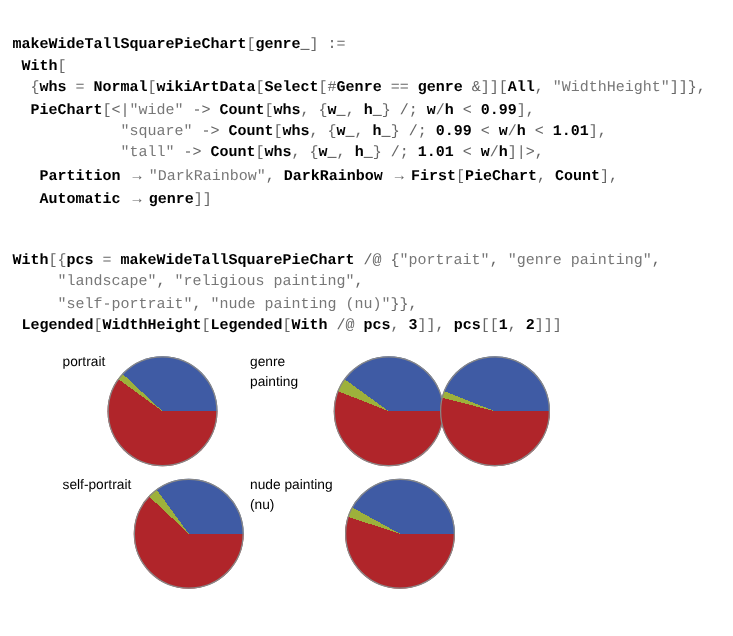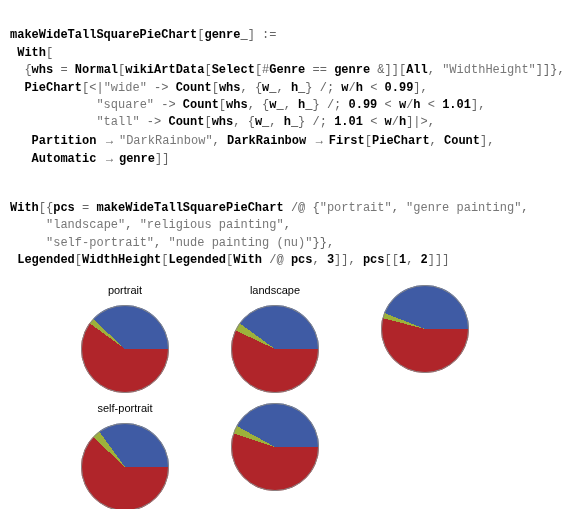--- a/index.html
+++ b/index.html
@@ -25,22 +25,22 @@
   .charts {
     display: grid;
     grid-template-columns: repeat(3, 150px);
     column-gap: 0px;
     row-gap: 6px;
     margin-top: 6px;
     margin-left: 40px;
   }
   .chart-cell {
     display: flex;
-    flex-direction: column;
-    align-items: center;
+    flex-direction: row;
+    align-items: flex-start;
   }
   .chart-title {
     font-family: Arial, Helvetica, sans-serif;
     font-size: 11px;
     font-weight: normal;
     color: #000;
     margin-bottom: 4px;
   }
   .pie {
     width: 92px;
@@ -89,38 +89,39 @@
 
 <div class="charts">
   <div class="chart-cell">
     <div class="chart-title">portrait</div>
     <div class="pie">
         <div class="pie-fill" style="background: conic-gradient(from 90deg, rgb(176, 37, 42) 0deg, rgb(176, 37, 42) 216deg, rgb(157, 177, 59) 216deg, rgb(157, 177, 59) 223.2deg, rgb(63, 91, 164) 223.2deg, rgb(63, 91, 164) 360deg);"></div>
         <div class="pie-border"></div>
       </div>
   </div>
   <div class="chart-cell">
-    <div class="chart-title">landscape</div>
+    <div class="chart-title">genre painting</div>
     <div class="pie">
-        <div class="pie-fill" style="background: conic-gradient(from 90deg, rgb(176, 37, 42) 0deg, rgb(176, 37, 42) 205.2deg, rgb(157, 177, 59) 205.2deg, rgb(157, 177, 59) 216deg, rgb(63, 91, 164) 216deg, rgb(63, 91, 164) 360deg);"></div>
+        <div class="pie-fill" style="background: conic-gradient(from 90deg, rgb(176, 37, 42) 0deg, rgb(176, 37, 42) 201.6deg, rgb(157, 177, 59) 201.6deg, rgb(157, 177, 59) 216deg, rgb(63, 91, 164) 216deg, rgb(63, 91, 164) 360deg);"></div>
         <div class="pie-border"></div>
       </div>
   </div>
   <div class="chart-cell">
     <div class="pie">
         <div class="pie-fill" style="background: conic-gradient(from 90deg, rgb(176, 37, 42) 0deg, rgb(176, 37, 42) 194.4deg, rgb(157, 177, 59) 194.4deg, rgb(157, 177, 59) 201.6deg, rgb(63, 91, 164) 201.6deg, rgb(63, 91, 164) 360deg);"></div>
         <div class="pie-border"></div>
       </div>
   </div>
   <div class="chart-cell">
     <div class="chart-title">self-portrait</div>
     <div class="pie">
         <div class="pie-fill" style="background: conic-gradient(from 90deg, rgb(176, 37, 42) 0deg, rgb(176, 37, 42) 223.2deg, rgb(157, 177, 59) 223.2deg, rgb(157, 177, 59) 234deg, rgb(63, 91, 164) 234deg, rgb(63, 91, 164) 360deg);"></div>
         <div class="pie-border"></div>
       </div>
   </div>
   <div class="chart-cell">
+    <div class="chart-title">nude painting (nu)</div>
     <div class="pie">
         <div class="pie-fill" style="background: conic-gradient(from 90deg, rgb(176, 37, 42) 0deg, rgb(176, 37, 42) 198deg, rgb(157, 177, 59) 198deg, rgb(157, 177, 59) 208.8deg, rgb(63, 91, 164) 208.8deg, rgb(63, 91, 164) 360deg);"></div>
         <div class="pie-border"></div>
       </div>
   </div>
 </div>
 
 </body></html>

